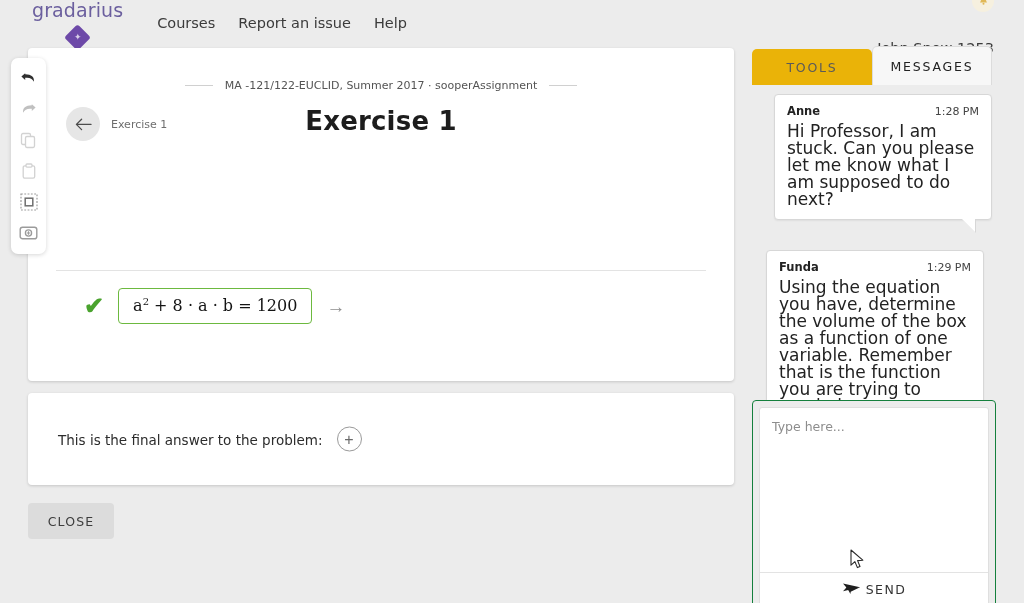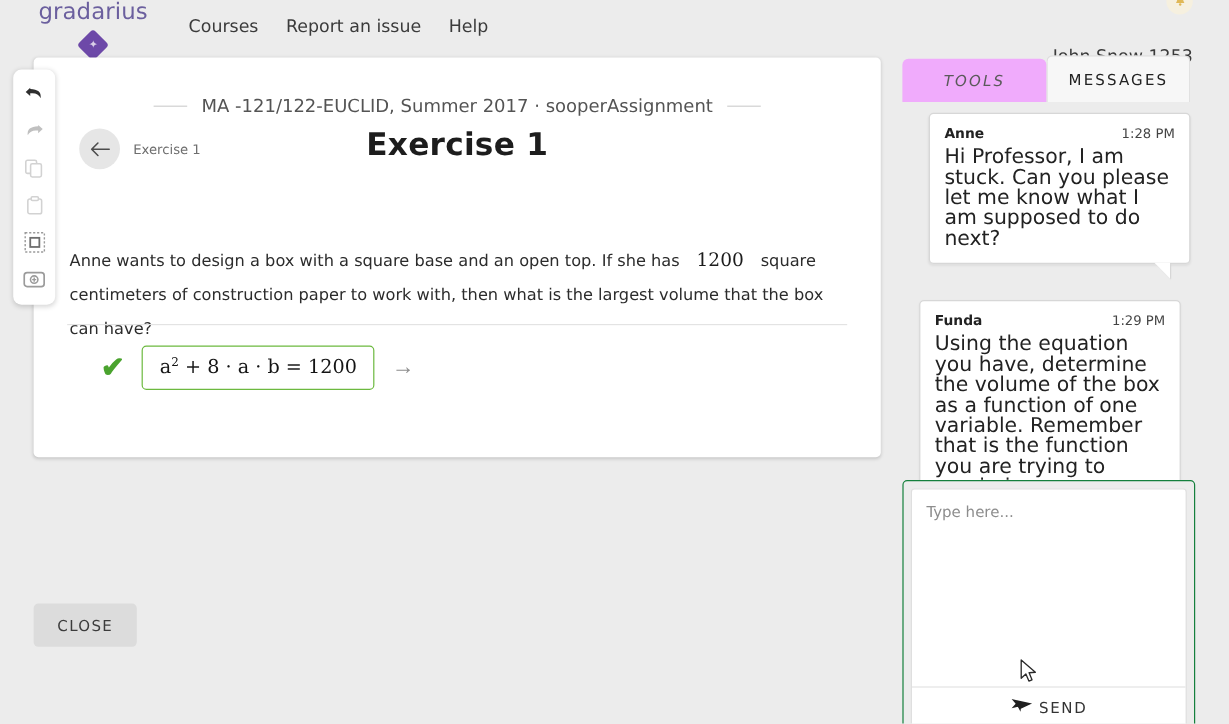--- a/index.html
+++ b/index.html
@@ -61,21 +61,21 @@
   .exercise-card {
     position: absolute; left: 28px; top: 48px; width: 706px; height: 333px;
     background: #fff; border-radius: 4px; box-shadow: 0 1px 3px rgba(0,0,0,.17);
   }
   .course-line {
     position: absolute; left: 0; right: 0; top: 31px;
     display: flex; align-items: center; justify-content: center; gap: 12px;
   }
   .course-line .rule { width: 28px; height: 1px; background: #d0d0d0; }
   .course-title {
-    font-size: 15px; color: #545454; white-space: nowrap;
+    font-size: 11px; color: #545454; white-space: nowrap;
     font-family: "DejaVu Sans", sans-serif;
   }
   .back-row { position: absolute; left: 38px; top: 59px; display: flex; align-items: center; gap: 11px; }
   .back-circle {
     width: 34px; height: 34px; border-radius: 50%; background: #e6e6e6;
     display: flex; align-items: center; justify-content: center; cursor: pointer;
   }
   .back-label { font-size: 11px; color: #6e6e6e; font-family: "DejaVu Sans", sans-serif; }
   .ex-heading {
     position: absolute; left: 0; right: 0; top: 58px; text-align: center;
@@ -128,21 +128,21 @@
     font-family: "DejaVu Sans", sans-serif;
   }
 
   
   .tabs { position: absolute; left: 752px; top: 46px; display: flex; align-items: flex-end; }
   .tab {
     width: 120px; height: 39px; display: flex; align-items: center; justify-content: center;
     font-size: 12.5px; letter-spacing: 1.8px; cursor: pointer;
     border-radius: 5px 5px 0 0; font-family: "DejaVu Sans", sans-serif;
   }
-  .tab.inactive { background: #f0abfc; color: #5a5a5a; height: 36px; font-style: italic; }
+  .tab.inactive { background: #eab308; color: #5a5a5a; height: 36px; }
   .tab.active { background: #f7f7f7; color: #222; border: 1px solid #dcdcdc; border-bottom: none; }
 
   .msg-panel {
     position: absolute; left: 752px; top: 84px; width: 244px; height: 300px;
     padding-top: 10px;
   }
   .bubble {
     position: relative; background: #fff; border: 1px solid #d7d7d7; border-radius: 4px;
     padding: 9px 12px 11px 12px; box-shadow: 0 1px 2px rgba(0,0,0,.06);
   }
@@ -259,35 +259,38 @@
       <span class="back-circle">
         <svg width="17" height="13" viewBox="0 0 17 13">
             <path d="M6.6 1.2 1.4 6.4l5.2 5.2M1.8 6.4H16" stroke="#4c4c4c" stroke-width="1.3" fill="none" stroke-linecap="round" stroke-linejoin="round"></path>
           </svg>
       </span>
       <span class="back-label">Exercise 1</span>
     </div>
 
     <div class="ex-heading">Exercise 1</div>
 
-    <div class="problem-text">
-      <span>Anne wants to design a box with a square base and an open top. If she has</span><span class="mathnum">1200</span><span>square centimeters of construction paper to work with, then what is the largest volume that the box can have?</span>
-    </div>
 
     <div class="divider"></div>
 
     <div class="step-row">
       <span class="check">✔</span>
       <span class="eq-box">
         <span class="eq-text"><span>a</span><sup>2</sup><span> + 8 · a · b = 1200</span></span>
       </span>
       <span class="arrow-next">→</span>
     </div>
   </div>
 
+  <div class="answer-card">
+    <div class="answer-inner">
+      <span class="answer-label">This is the final answer to the problem:</span>
+      <span class="plus-circle">+</span>
+    </div>
+  </div>
 
   <button class="close-btn">CLOSE</button>
 
   <div class="tabs">
     <div class="tab inactive">TOOLS</div>
     <div class="tab active">MESSAGES</div>
   </div>
 
   <div class="msg-panel">
     <div class="bubble b1">

